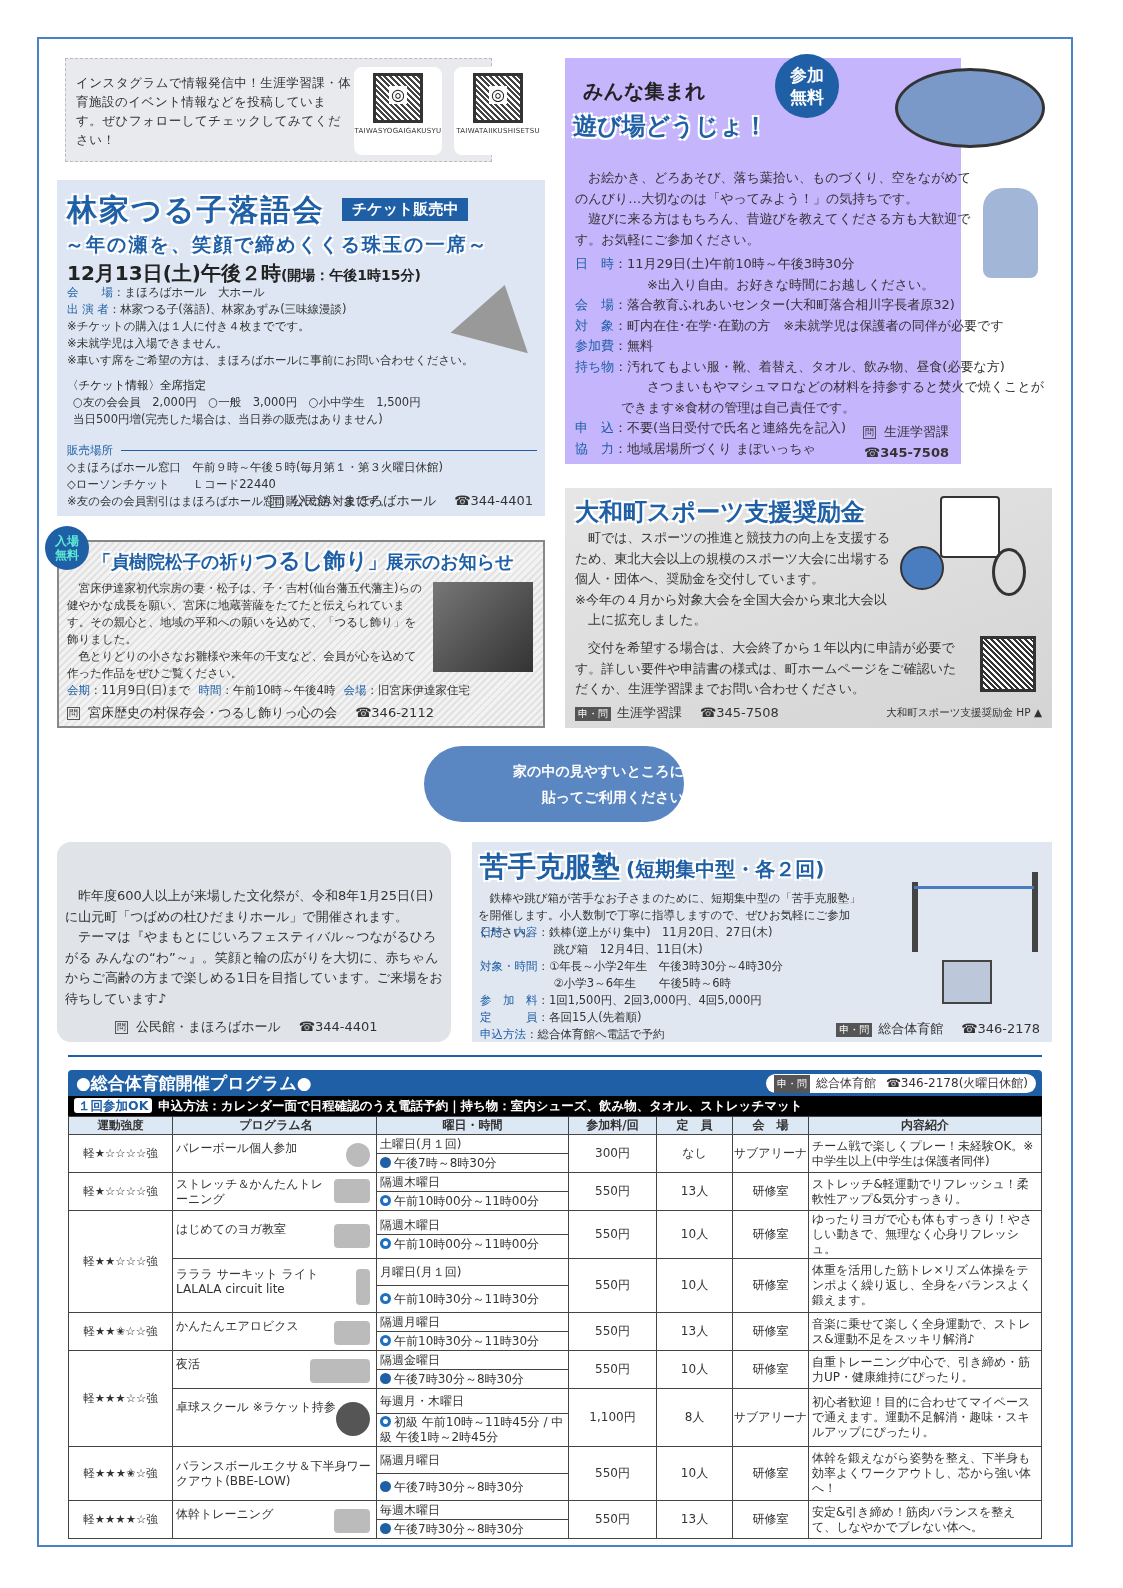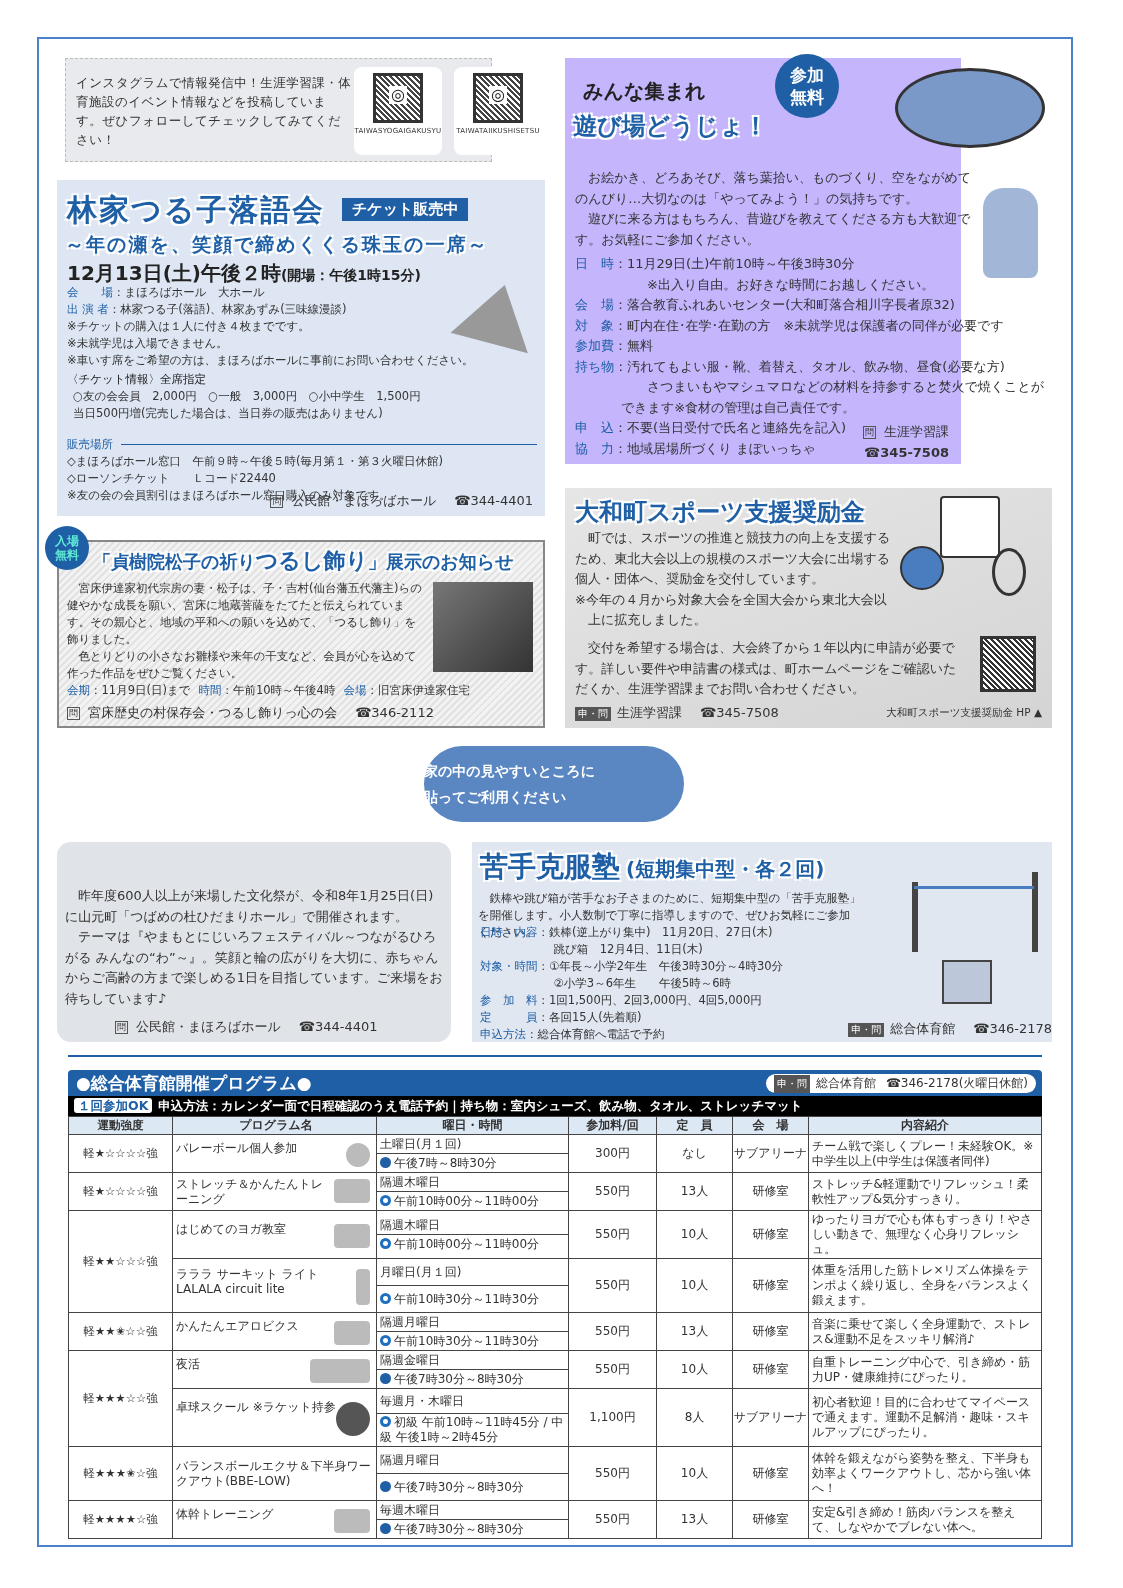--- a/index.html
+++ b/index.html
@@ -56,21 +56,21 @@
   <div class="abs ttl" style="left:8px;top:52px;font-size:19px;font-family:'DejaVu Serif',serif;letter-spacing:2px;white-space:nowrap">～年の瀬を、笑顔で締めくくる珠玉の一席～</div>
   <div class="abs" style="left:10px;top:80px;color:#222;font-weight:bold">
     <span style="font-size:20px">12月13日(土)午後２時</span><span style="font-size:14px">(開場：午後1時15分)</span>
   </div>
   <div class="abs sm" style="left:10px;top:104px;width:470px">
     <div><span class="lbl">会　　場</span><span>：まほろばホール　大ホール</span></div>
     <div><span class="lbl">出 演 者</span><span>：林家つる子(落語)、林家あずみ(三味線漫談)</span></div>
     <div>※チケットの購入は１人に付き４枚までです。</div>
     <div>※未就学児は入場できません。</div>
     <div>※車いす席をご希望の方は、まほろばホールに事前にお問い合わせください。</div>
-    <div style="margin-top:2px;color:#222">〈チケット情報〉全席指定</div>
+    <div style="margin-top:8px;color:#222">〈チケット情報〉全席指定</div>
     <div style="padding-left:6px">○友の会会員　2,000円　○一般　3,000円　○小中学生　1,500円</div>
     <div style="padding-left:6px">当日500円増(完売した場合は、当日券の販売はありません)</div>
     <div style="display:flex;align-items:center;margin-top:14px">
         <span class="lbl">販売場所</span>
         <span style="flex:1;height:1px;background:#1e5fa6;margin-left:8px"></span>
       </div>
     <div>◇まほろばホール窓口　午前９時～午後５時(毎月第１・第３火曜日休館)</div>
     <div>◇ローソンチケット　　Ｌコード22440</div>
     <div>※友の会の会員割引はまほろばホール窓口購入のみ対象です。</div>
   </div>
@@ -139,21 +139,21 @@
     <div style="position:absolute;left:0;top:50px;width:44px;height:44px;border-radius:50%;background:#4a7cc0;border:2px solid #333"></div>
     <div style="position:absolute;left:92px;top:52px;width:34px;height:48px;border-radius:50%;border:3px solid #333"></div>
   </div>
   <div class="abs" style="left:415px;top:148px;width:56px;height:56px;background:repeating-linear-gradient(45deg,#333 0 2px,#fff 2px 4px);border:3px solid #333"></div>
   <div class="abs contact" style="left:10px;top:216px">
     <span class="tag">申・問</span><span style="margin-right:18px">生涯学習課</span><span>☎345-7508</span>
   </div>
   <div class="abs" style="right:10px;top:218px;font-size:10.5px">大和町スポーツ支援奨励金 HP ▲</div>
 </div>
 
-<div class="abs" style="left:424px;top:746px;width:260px;height:76px;border-radius:38px;background:#5a86c2;color:#fff;font-weight:bold;font-size:14px;text-align:left;line-height:26px;padding-top:12px">
+<div class="abs" style="left:424px;top:746px;width:260px;height:76px;border-radius:38px;background:#5a86c2;color:#fff;font-weight:bold;font-size:14px;text-align:right;line-height:26px;padding-top:12px">
   <div>家の中の見やすいところに</div>
   <div>貼ってご利用ください</div>
 </div>
 
 <div class="abs" style="left:57px;top:842px;width:394px;height:200px;background:#e0e3e7;border-radius:14px">
   <div class="abs md" style="left:8px;top:44px;width:380px;text-indent:1em">
     <p>昨年度600人以上が来場した文化祭が、令和8年1月25日(日)に山元町「つばめの杜ひだまりホール」で開催されます。</p>
     <p>テーマは『やまもとにじいろフェスティバル～つながるひろがる みんなの“わ”～』。笑顔と輪の広がりを大切に、赤ちゃんからご高齢の方まで楽しめる1日を目指しています。ご来場をお待ちしています♪</p>
   </div>
   <div class="abs contact" style="left:58px;top:176px">
@@ -174,21 +174,21 @@
     <div><span class="lbl">参　加　料</span><span>：1回1,500円、2回3,000円、4回5,000円</span></div>
     <div><span class="lbl">定　　　員</span><span>：各回15人(先着順)</span></div>
     <div><span class="lbl">申込方法</span><span>：総合体育館へ電話で予約</span></div>
   </div>
   <div class="abs" style="left:400px;top:10px;width:170px;height:150px">
     <div style="position:absolute;left:40px;top:30px;width:6px;height:70px;background:#444"></div>
     <div style="position:absolute;left:160px;top:20px;width:6px;height:80px;background:#444"></div>
     <div style="position:absolute;left:42px;top:34px;width:120px;height:3px;background:#4a7cc0"></div>
     <div style="position:absolute;left:70px;top:108px;width:50px;height:44px;background:#bcc8da;border:2px solid #444"></div>
   </div>
-  <div class="abs contact" style="right:0;top:178px">
+  <div class="abs contact" style="right:12px;top:178px">
     <span class="tag">申・問</span><span style="margin-right:18px">総合体育館</span><span>☎346-2178</span>
   </div>
 </div>
 
 <div class="abs" style="left:68px;top:1055px;width:974px;height:2px;background:#1e5fa6"></div>
 
 <div class="abs" style="left:68px;top:1070px;width:974px">
   <div style="background:#1e5fa6;height:26px;position:relative;border-radius:4px 4px 0 0">
     <span style="position:absolute;left:8px;top:2px;color:#fff;font-weight:bold;font-size:17px">●総合体育館開催プログラム●</span>
     <span style="position:absolute;right:6px;top:4px;background:#fff;border-radius:10px;padding:0 8px;font-size:12px;line-height:18px">

